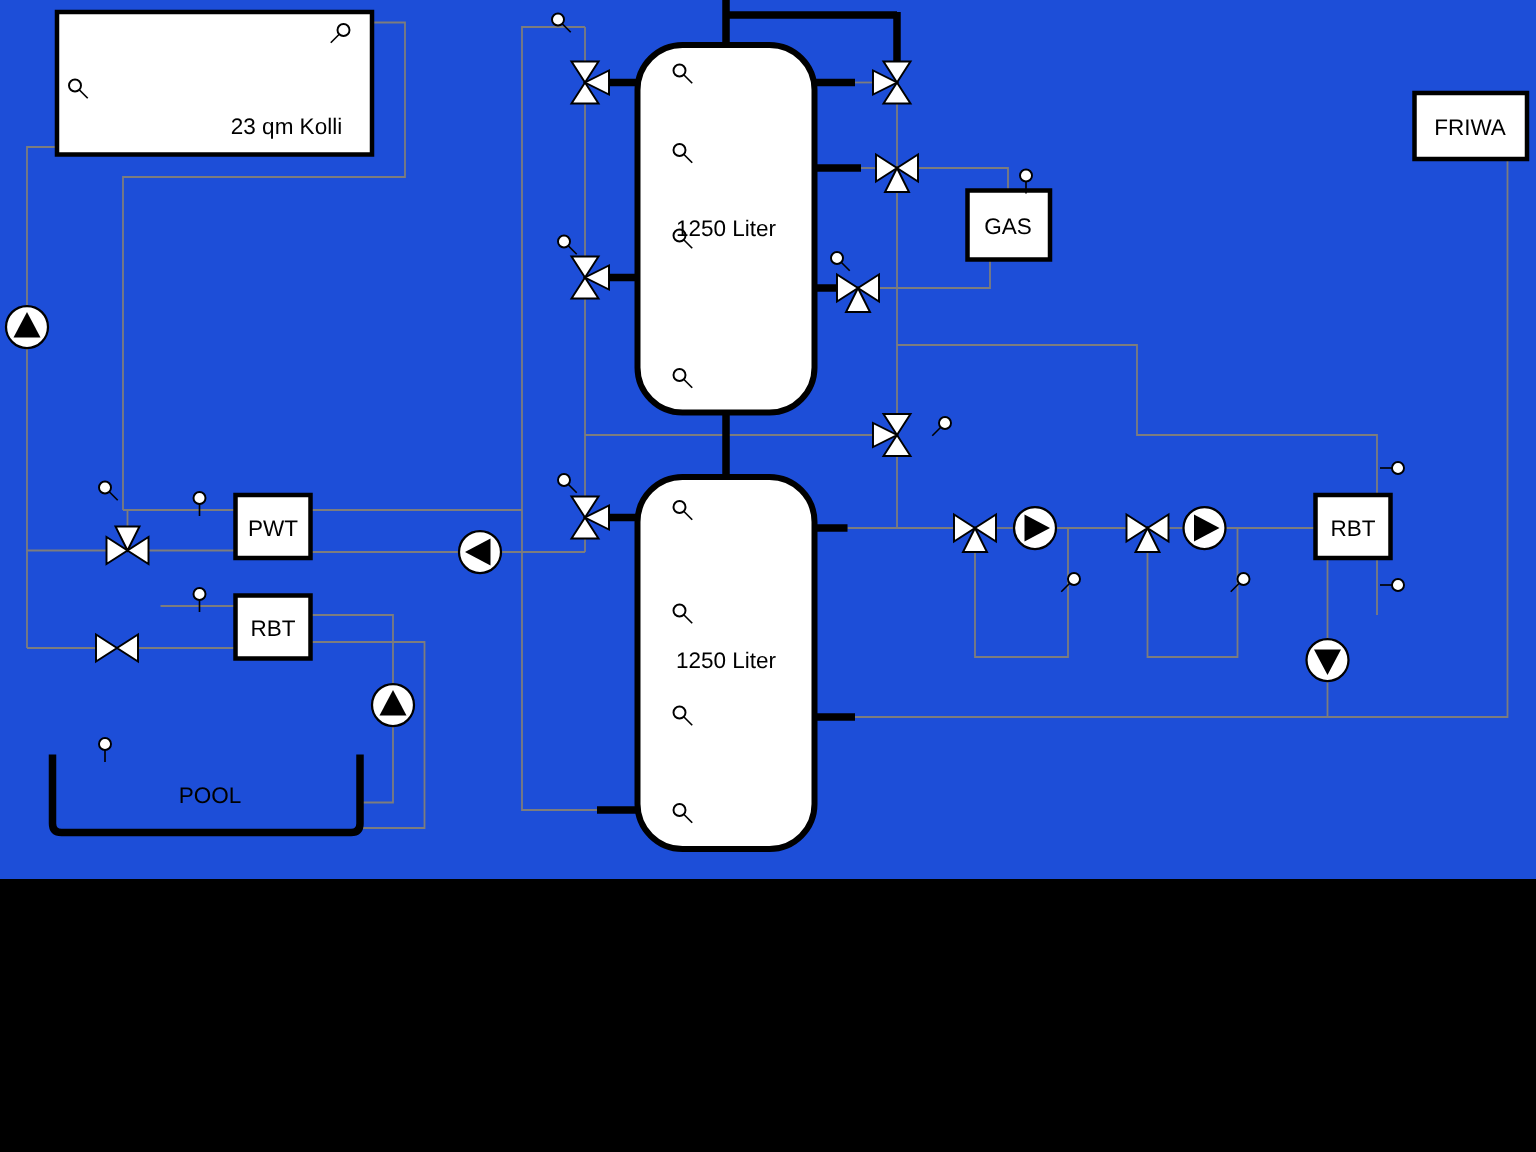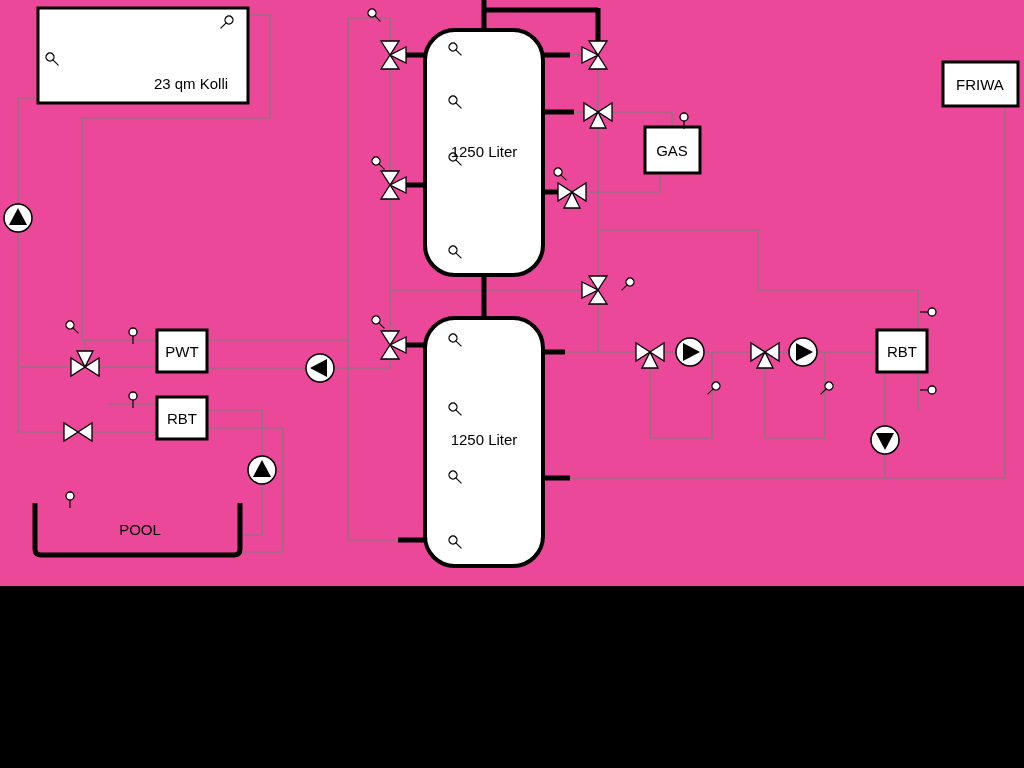--- a/index.html
+++ b/index.html
@@ -1,16 +1,16 @@
 <!DOCTYPE html>
 <html><head>
 <meta charset="utf-8">
 <style>
   html,body { margin:0; padding:0; background:#fff; }
-  .screen { position:relative; width:1024px; height:768px; background:#ec4899; overflow:hidden; }
+  .screen { position:relative; width:1024px; height:768px; background:#1d4ed8; overflow:hidden; }
   svg { display:block; }
   .pipe  { stroke:#7d7d7d; stroke-width:1.2; fill:none; }
   .main  { stroke:#000000; stroke-width:5; fill:none; }
   .box   { fill:#ffffff; stroke:#000000; stroke-width:3; }
   .tank  { fill:#ffffff; stroke:#000000; stroke-width:4; }
   .pool  { fill:none; stroke:#000000; stroke-width:5; }
   .sym   { fill:#ffffff; stroke:#000000; stroke-width:1.3; }
   .pumpc { fill:#ffffff; stroke:#000000; stroke-width:1.5; }
   .stem  { stroke:#000000; stroke-width:1.1; }
   .lbl   { font-family:"Liberation Sans", sans-serif; font-size:15px; fill:#000; text-anchor:middle; }

